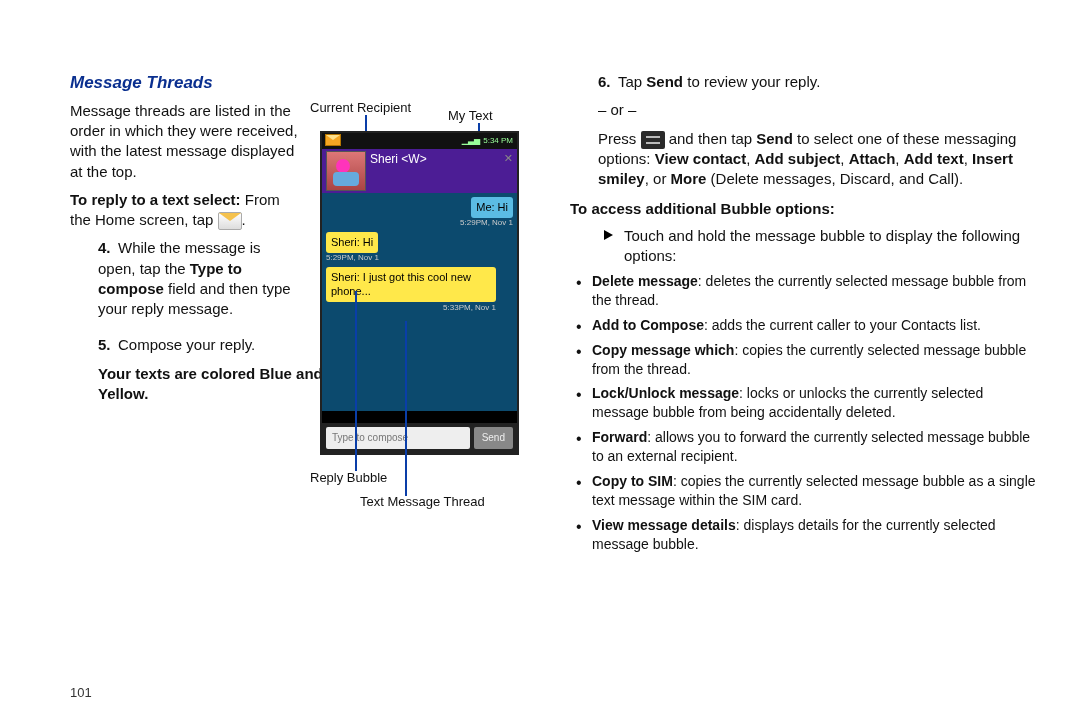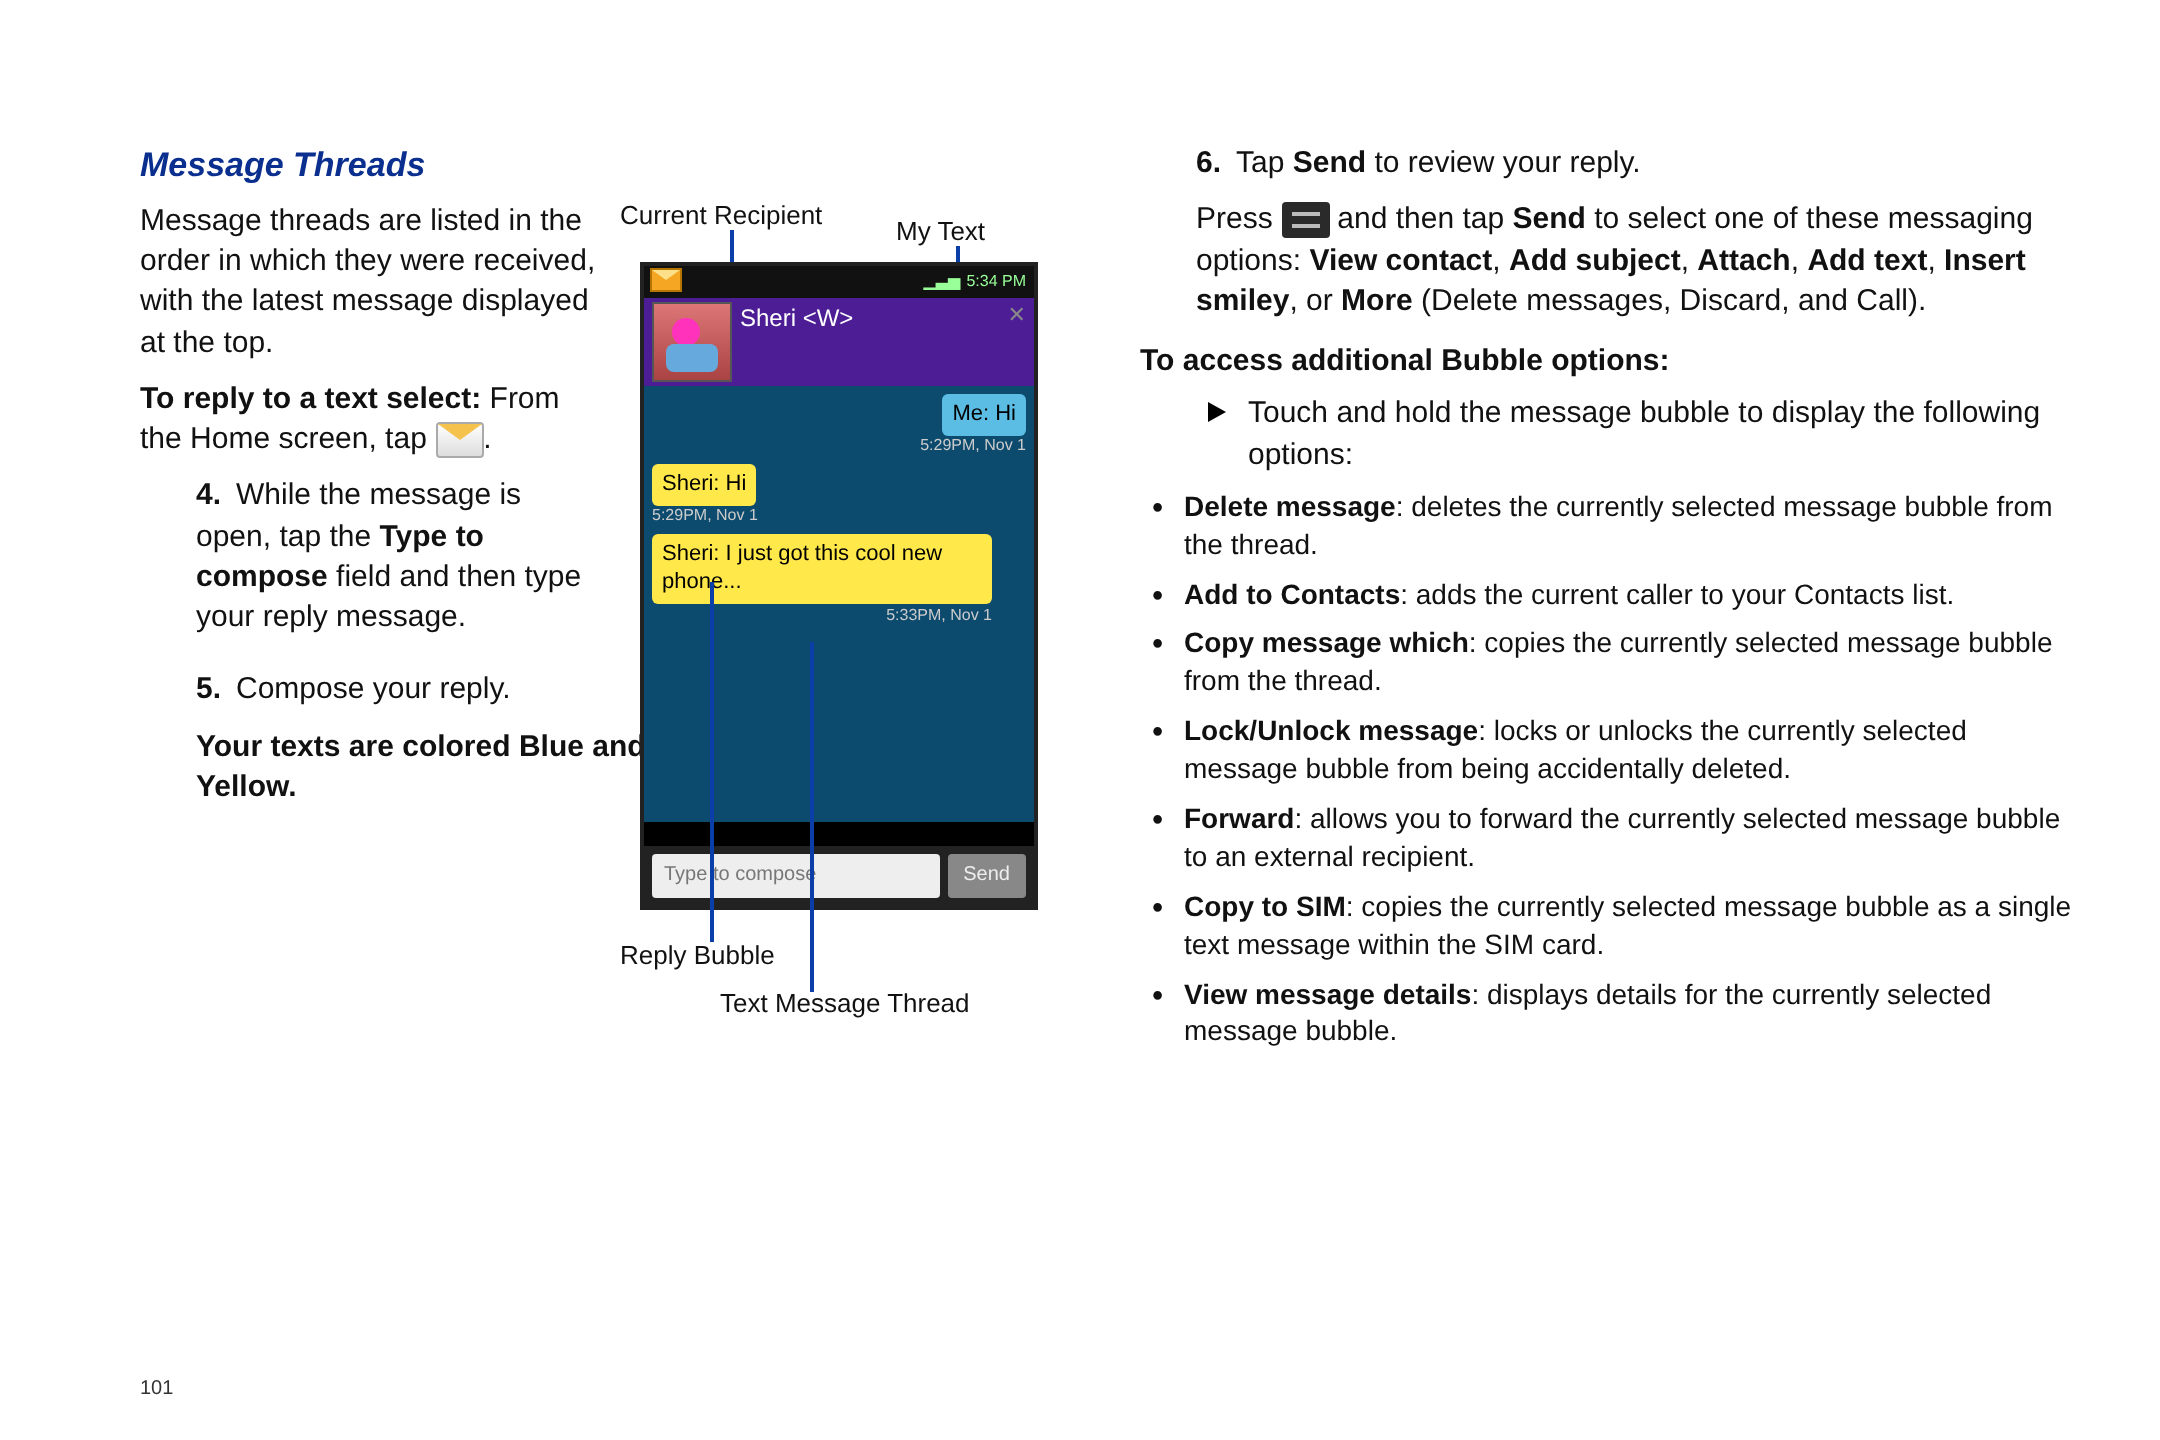--- a/index.html
+++ b/index.html
@@ -35,21 +35,21 @@
     font-size: 17px;
     margin-bottom: 6px;
   }
   p { margin: 0 0 8px 0; }
   .indent { margin-left: 28px; }
   .indent2 { margin-left: 56px; }
   .num { margin-left: 28px; }
   .num .n { display:inline-block; width:20px; font-weight:bold; }
   .b { font-weight: bold; }
   .note { font-weight: bold; margin-left:28px; }
-  .page-num { position:absolute; left:70px; bottom:20px; font-size:10px; color:#333; }
+  .page-num { position:absolute; left:70px; bottom:20px; font-size:13px; color:#333; }
 
   
   .left-top { display:flex; gap:10px; }
   .left-text-block { flex: 0 0 230px; }
   .figure-block { flex: 1; position:relative; }
 
   .label { font-size:13px; position:absolute; color:#111; }
   .leader { position:absolute; background:#0a3ea8; }
   .phone {
     position:absolute;
@@ -188,30 +188,31 @@
     <p class="num" style="margin-top:8px;">
       <span class="n">5.</span><span>Compose your reply.</span>
     </p>
     <p class="note">Your texts are colored Blue and your caller's reply's are Yellow.</p>
   </div>
 
   <div class="col col-right">
     <p class="num">
       <span class="n">6.</span><span>Tap </span><span class="b">Send</span><span> to review your reply.</span>
     </p>
+    <p class="indent">– or –</p>
     <p class="indent">
       <span>Press </span><span class="menu-icon"></span><span> and then tap </span><span class="b">Send</span><span> to select one of these messaging options: </span><span class="b">View contact</span><span>, </span><span class="b">Add subject</span><span>, </span><span class="b">Attach</span><span>, </span><span class="b">Add text</span><span>, </span><span class="b">Insert smiley</span><span>, or </span><span class="b">More</span><span> (Delete messages, Discard, and Call).</span>
     </p>
 
     <div class="sec-head">To access additional Bubble options:</div>
     <div class="tri-bullet indent">Touch and hold the message bubble to display the following options:</div>
 
     <ul class="bullet-list indent2 small">
       <li><span class="b">Delete message</span><span>: deletes the currently selected message bubble from the thread.</span></li>
-      <li><span class="b">Add to Contacts</span><span>: adds the current caller to your Contacts list.</span></li>
+      <li><span class="b">Add to Compose</span><span>: adds the current caller to your Contacts list.</span></li>
       <li><span class="b">Copy message which</span><span>: copies the currently selected message bubble from the thread.</span></li>
       <li><span class="b">Lock/Unlock message</span><span>: locks or unlocks the currently selected message bubble from being accidentally deleted.</span></li>
       <li><span class="b">Forward</span><span>: allows you to forward the currently selected message bubble to an external recipient.</span></li>
       <li><span class="b">Copy to SIM</span><span>: copies the currently selected message bubble as a single text message within the SIM card.</span></li>
       <li><span class="b">View message details</span><span>: displays details for the currently selected message bubble.</span></li>
     </ul>
   </div>
 </div>
 
 <div class="page-num">101</div>

